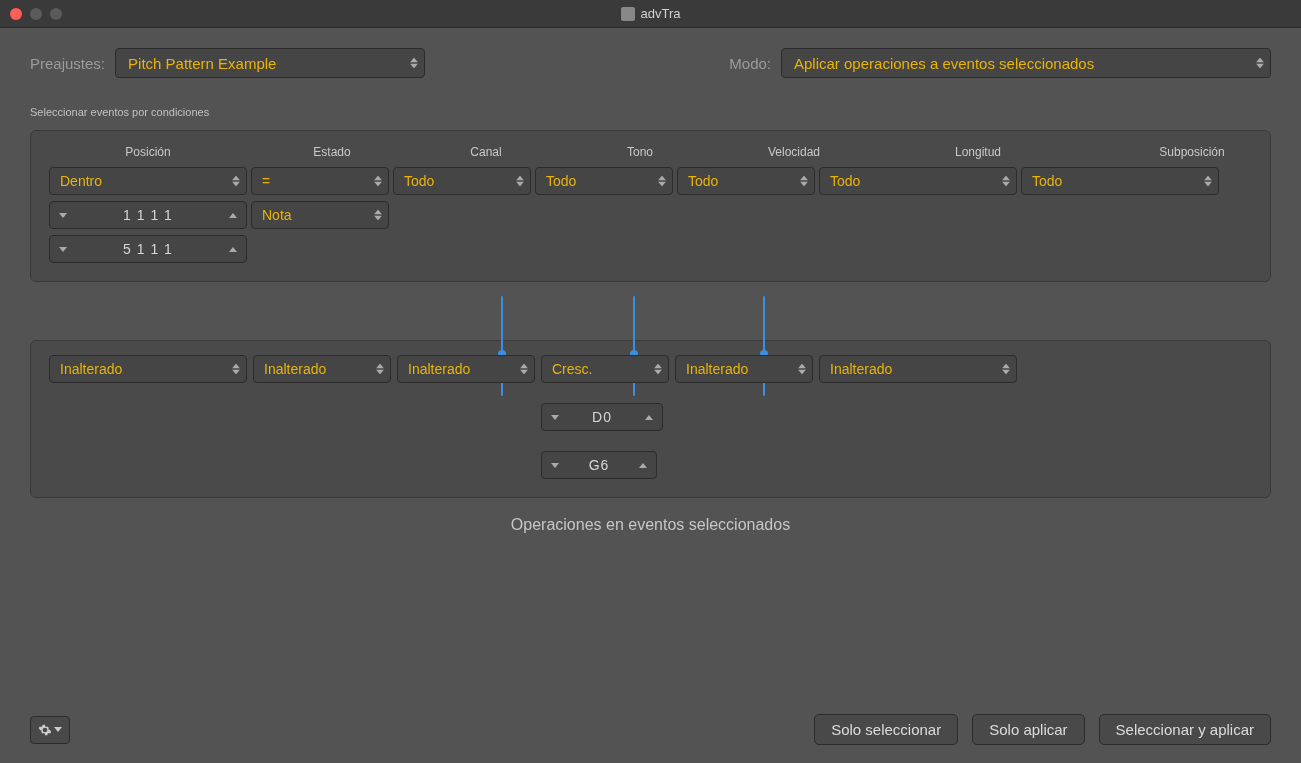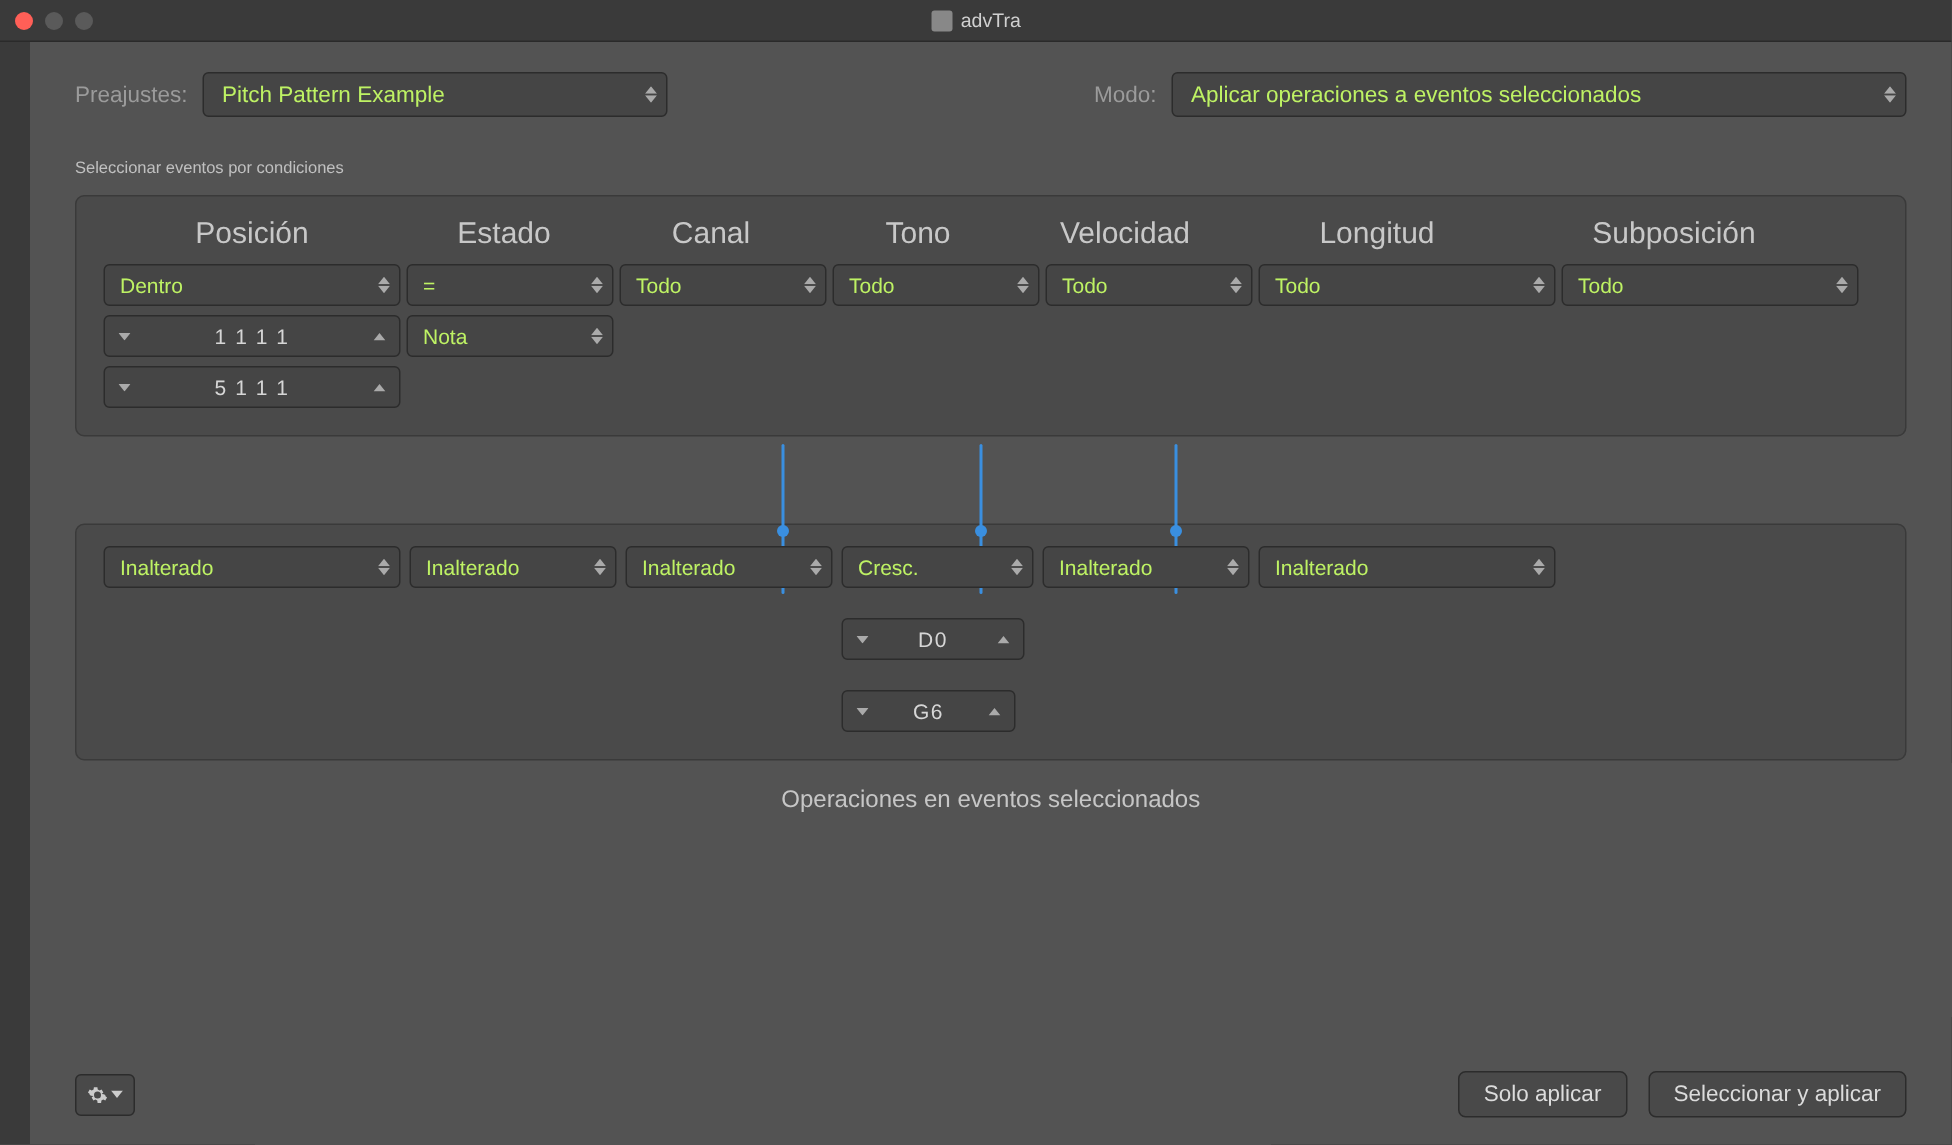--- a/index.html
+++ b/index.html
@@ -51,21 +51,20 @@
     border-radius: 2px;
   }
 
   .window-body {
     flex: 1;
     background: #535353;
     padding: 20px 30px 18px 30px;
     display: flex;
     flex-direction: column;
     position: relative;
-    margin-left: 20px;
   }
 
   
   .top-row {
     display: flex;
     align-items: center;
     justify-content: space-between;
     margin-bottom: 28px;
   }
   .left-group, .right-group {
@@ -80,21 +79,21 @@
 
   
   .select {
     background: #454545;
     border: 1px solid #2c2c2c;
     border-radius: 4px;
     height: 30px;
     display: flex;
     align-items: center;
     padding: 0 26px 0 12px;
-    color: #bef264;
+    color: #eab308;
     font-size: 15px;
     position: relative;
     cursor: default;
   }
   .select.small { height: 28px; font-size: 14px; padding: 0 22px 0 10px; }
   .select .updown {
     position: absolute;
     right: 6px;
     top: 50%;
     transform: translateY(-50%);
@@ -120,24 +119,24 @@
     padding: 14px 18px 18px 18px;
   }
 
   .cond-panel { }
   .op-panel { margin-top: 58px; }
 
   
   .cond-headers {
     display: grid;
     grid-template-columns: 198px 138px 138px 138px 138px 198px 198px;
-    gap: 0;
+    gap: 16px;
     text-align: center;
     color: #c8c8c8;
-    font-size: 20px;
+    font-size: 12px;
     margin-bottom: 8px;
   }
   .cond-row {
     display: grid;
     grid-template-columns: 198px 138px 138px 138px 138px 198px 198px;
     gap: 4px;
   }
 
   
   .stepper {
@@ -567,20 +566,23 @@
     <div class="gear-btn">
       <svg width="14" height="14" viewBox="0 0 24 24">
         <path fill="#ccc" d="M12 8a4 4 0 1 0 0 8 4 4 0 0 0 0-8zm9 4a7 7 0 0 1-.1 1.2l2 1.6-2 3.4-2.4-1a7 7 0 0 1-2 1.2l-.4 2.6h-4l-.4-2.6a7 7 0 0 1-2-1.2l-2.4 1-2-3.4 2-1.6A7 7 0 0 1 3 12a7 7 0 0 1 .1-1.2l-2-1.6 2-3.4 2.4 1a7 7 0 0 1 2-1.2L7.9 3h4l.4 2.6a7 7 0 0 1 2 1.2l2.4-1 2 3.4-2 1.6A7 7 0 0 1 21 12z"></path>
       </svg>
       <svg width="8" height="5">
           <polygon fill="#ccc" points="0,0 8,0 4,5"></polygon>
         </svg>
     </div>
     <div class="btn-row">
       <div class="btn">
+        <span>Solo seleccionar</span>
+      </div>
+      <div class="btn">
         <span>Solo aplicar</span>
       </div>
       <div class="btn">
         <span>Seleccionar y aplicar</span>
       </div>
     </div>
   </div>
 
 </div>
 

